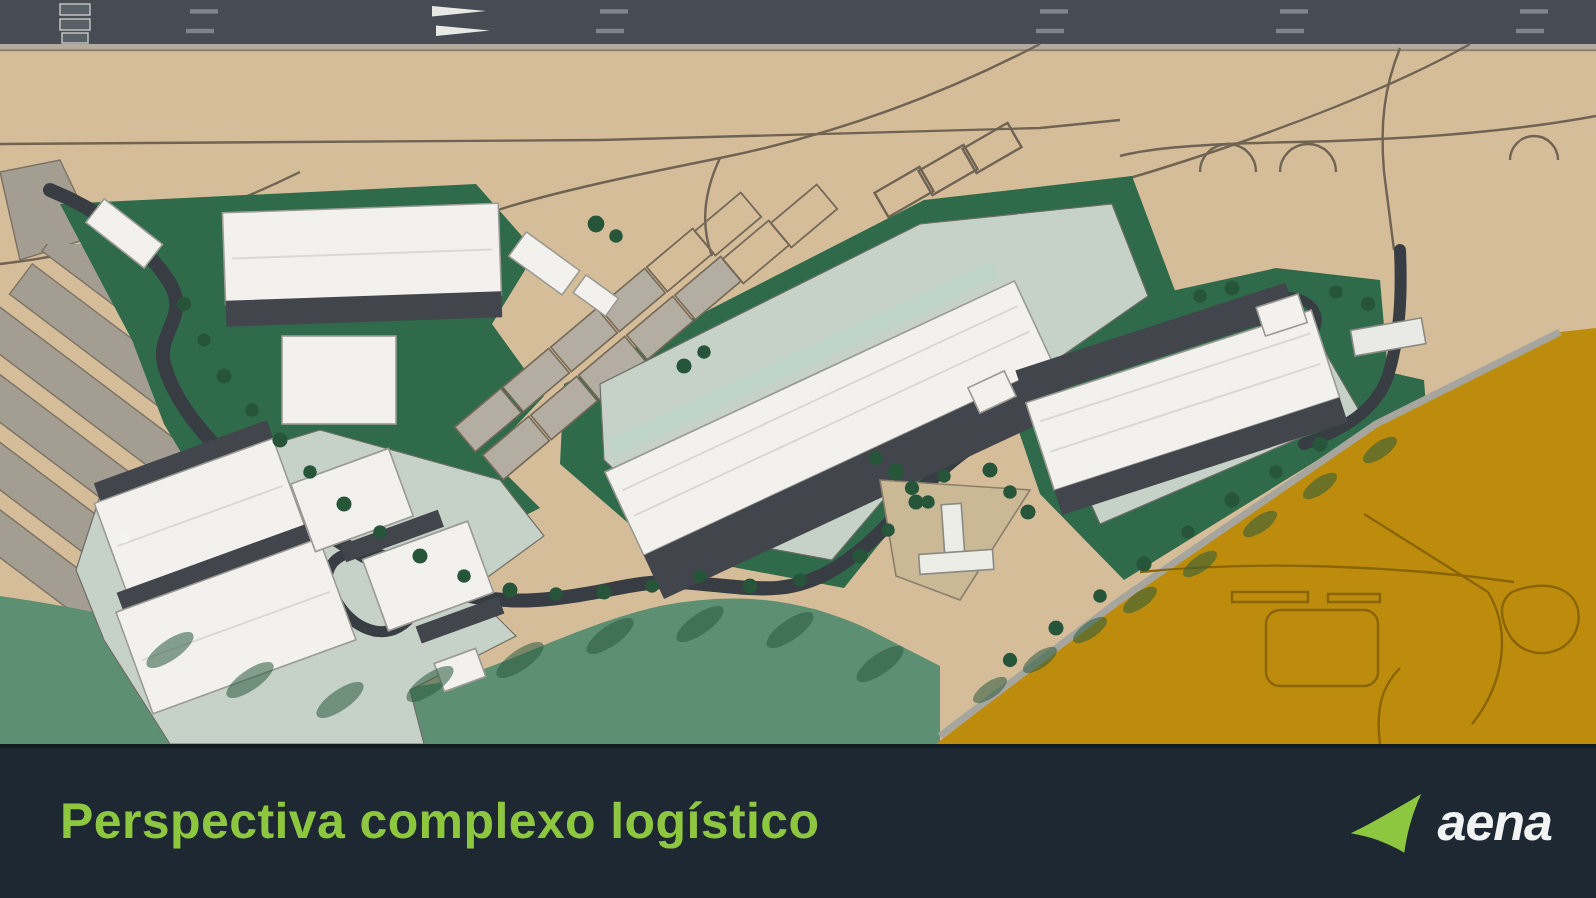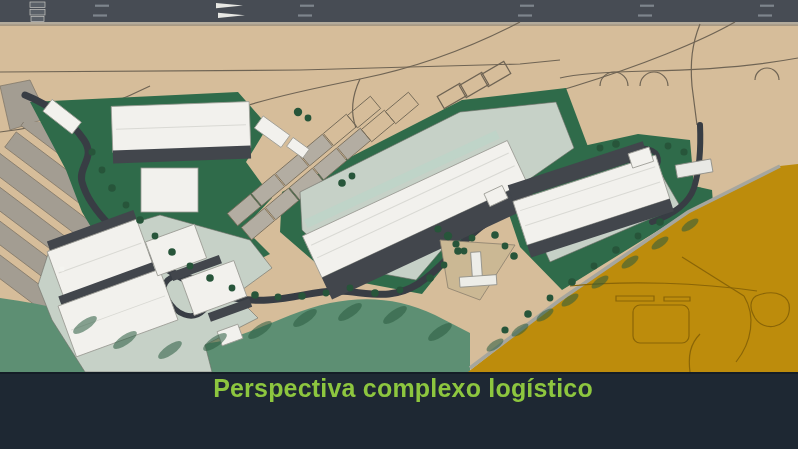--- a/index.html
+++ b/index.html
@@ -14,21 +14,20 @@
     position:absolute;top:0;left:0;width:798px;height:372px;
     display:block;
   }
   .footer{
     position:absolute;left:0;top:372px;width:798px;height:77px;
     background:var(--c-footer-bg,#1e2833);
     border-top:2px solid #141d26;
     box-sizing:border-box;
     display:flex;align-items:center;justify-content:space-between;
     padding:0 22px 0 30px;
-    flex-direction:column;
   }
   .footer h1{
     margin:0;
     font-size:25px;
     font-weight:bold;
     letter-spacing:.2px;
     color:var(--c-accent,#8dc63f);
   }
   .brand{display:flex;align-items:center;gap:6px;}
   .brand-text{
@@ -323,15 +322,21 @@
         <ellipse cx="600" cy="282" rx="10" ry="4" transform="rotate(-35 600 282)"></ellipse>
         <ellipse cx="630" cy="262" rx="10" ry="4" transform="rotate(-35 630 262)"></ellipse>
         <ellipse cx="660" cy="243" rx="10" ry="4" transform="rotate(-35 660 243)"></ellipse>
         <ellipse cx="690" cy="225" rx="10" ry="4" transform="rotate(-35 690 225)"></ellipse>
       </g>
     </g>
   </svg>
 
   <div class="footer">
     <h1>Perspectiva complexo logístico</h1>
+    <div class="brand">
+      <svg width="40" height="34" viewBox="0 0 60 52" aria-hidden="true">
+        <path d="M3,33 C22,24 40,13 57,3 C50,18 46,33 44,48 C31,40 16,35 3,33 Z" fill="var(--c-accent,#8dc63f)"></path>
+      </svg>
+      <span class="brand-text">aena</span>
+    </div>
   </div>
 
 </div>
 
 </body></html>

